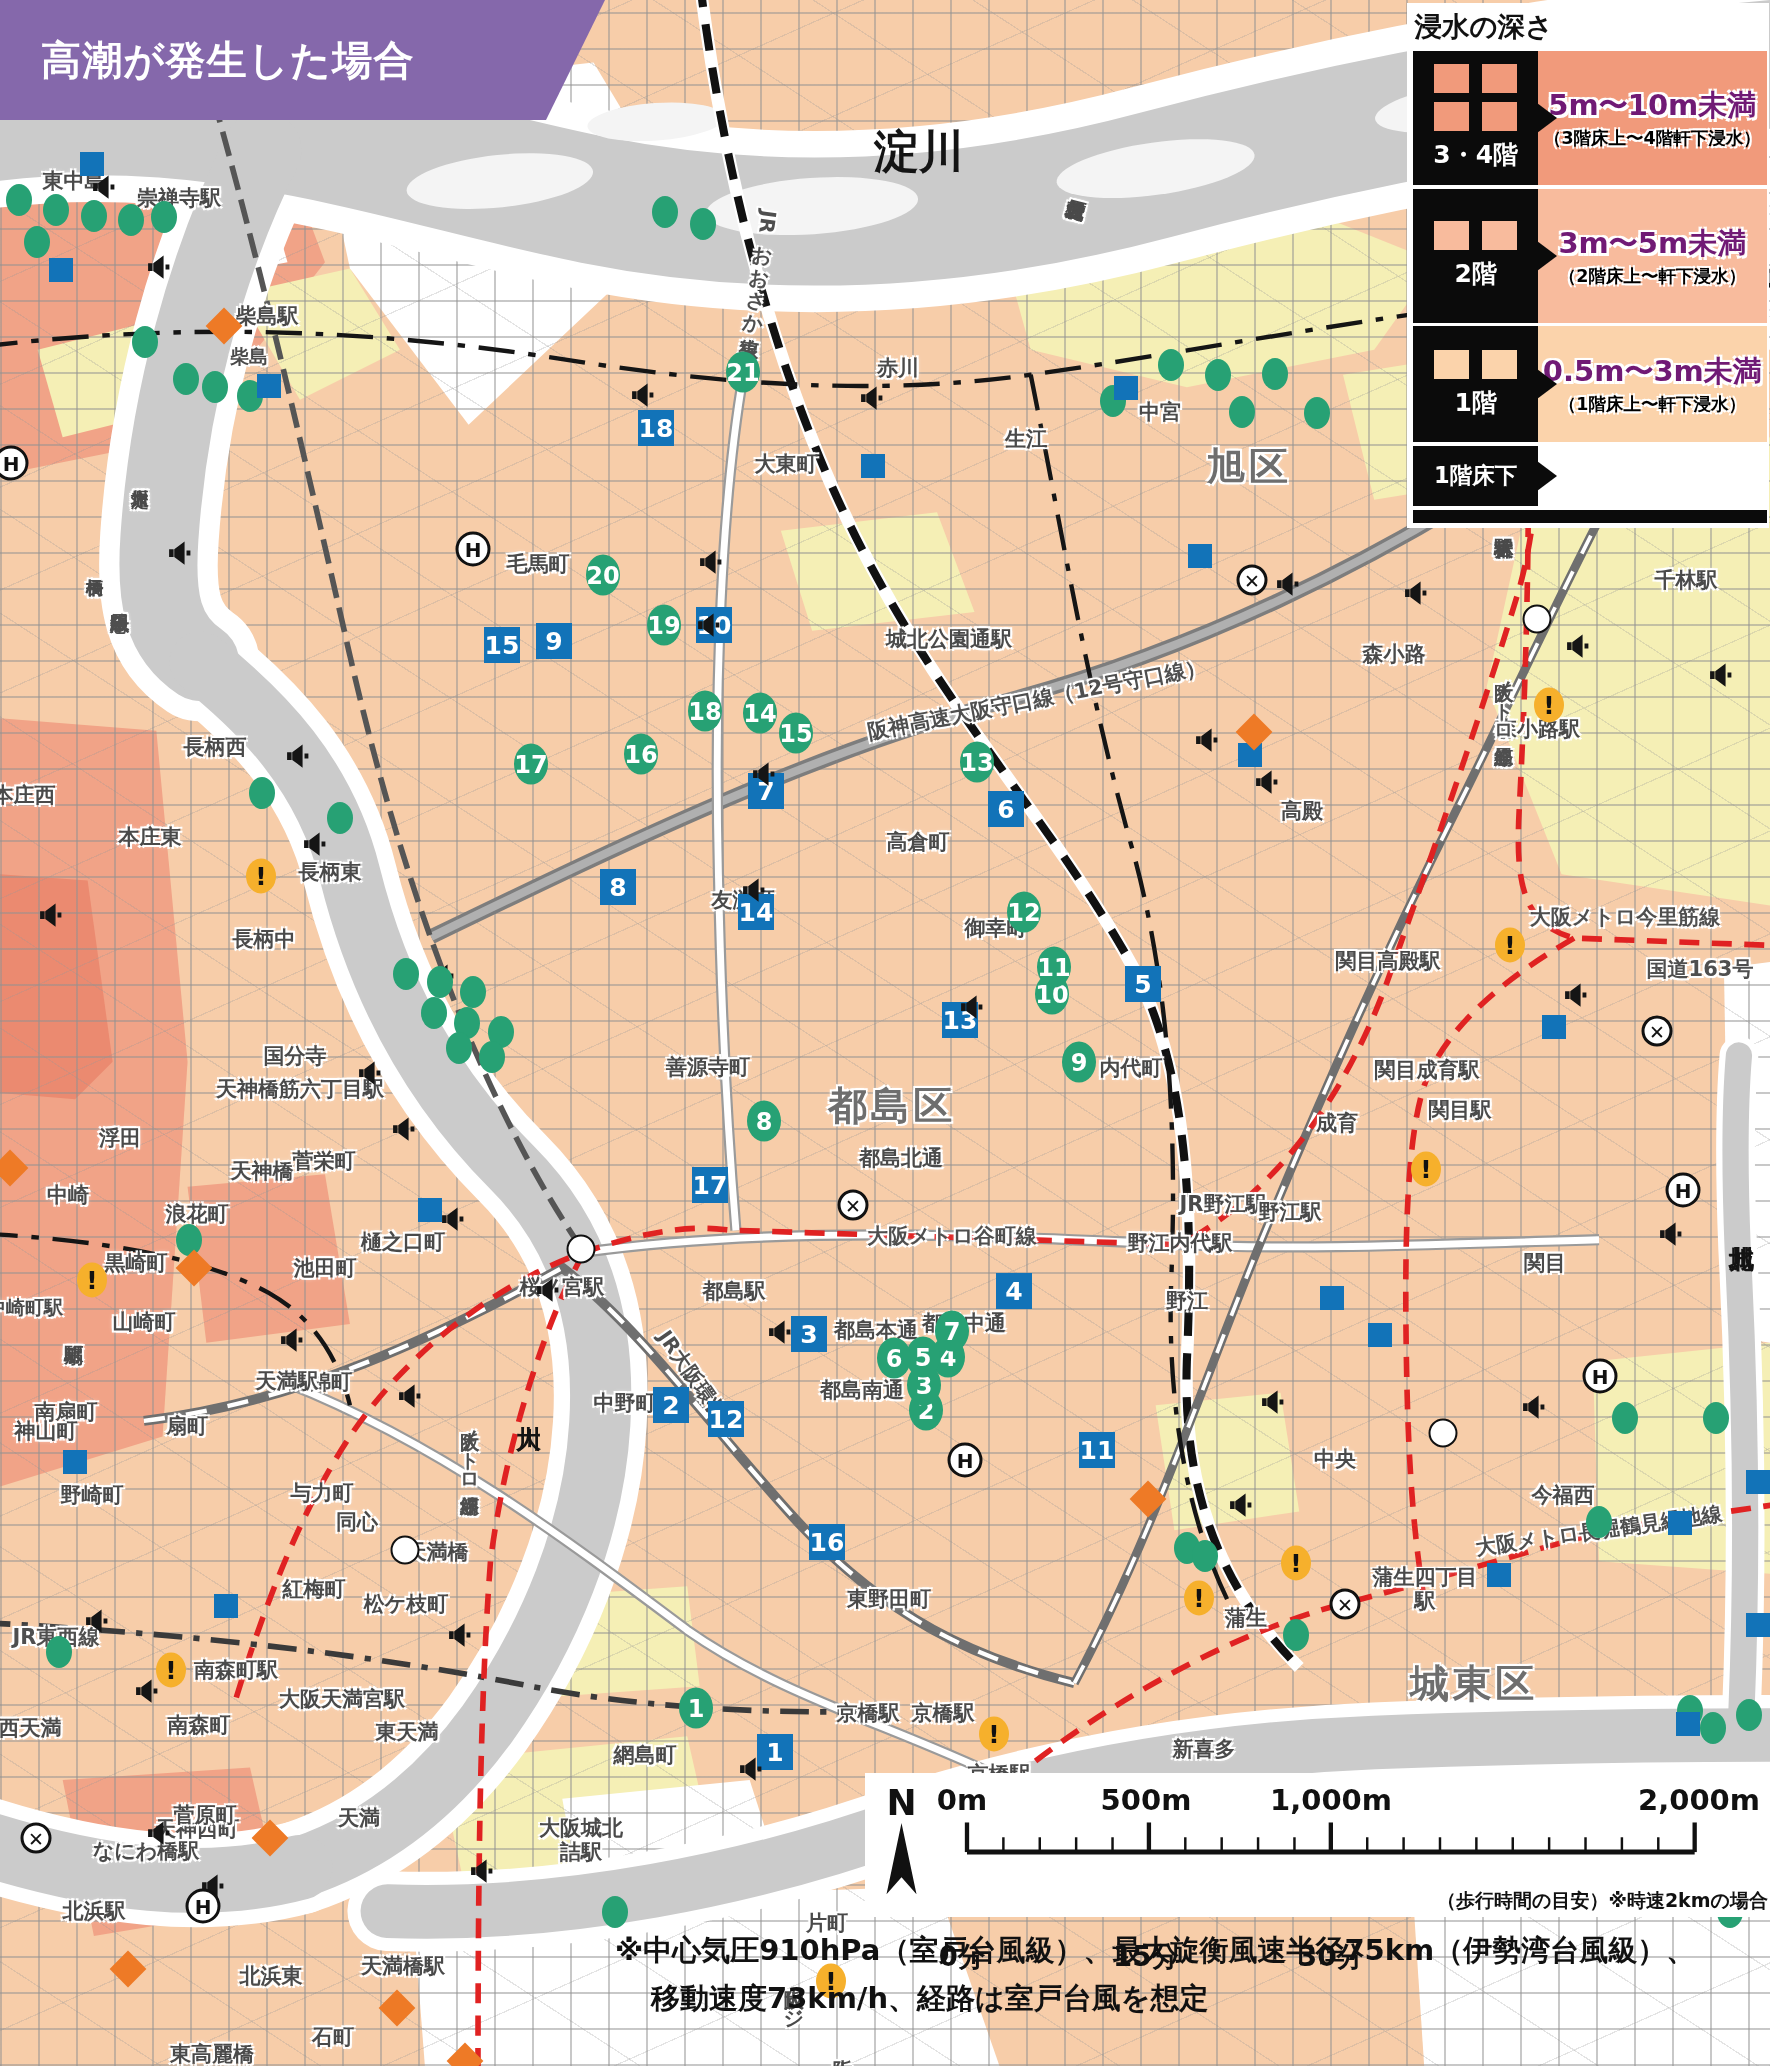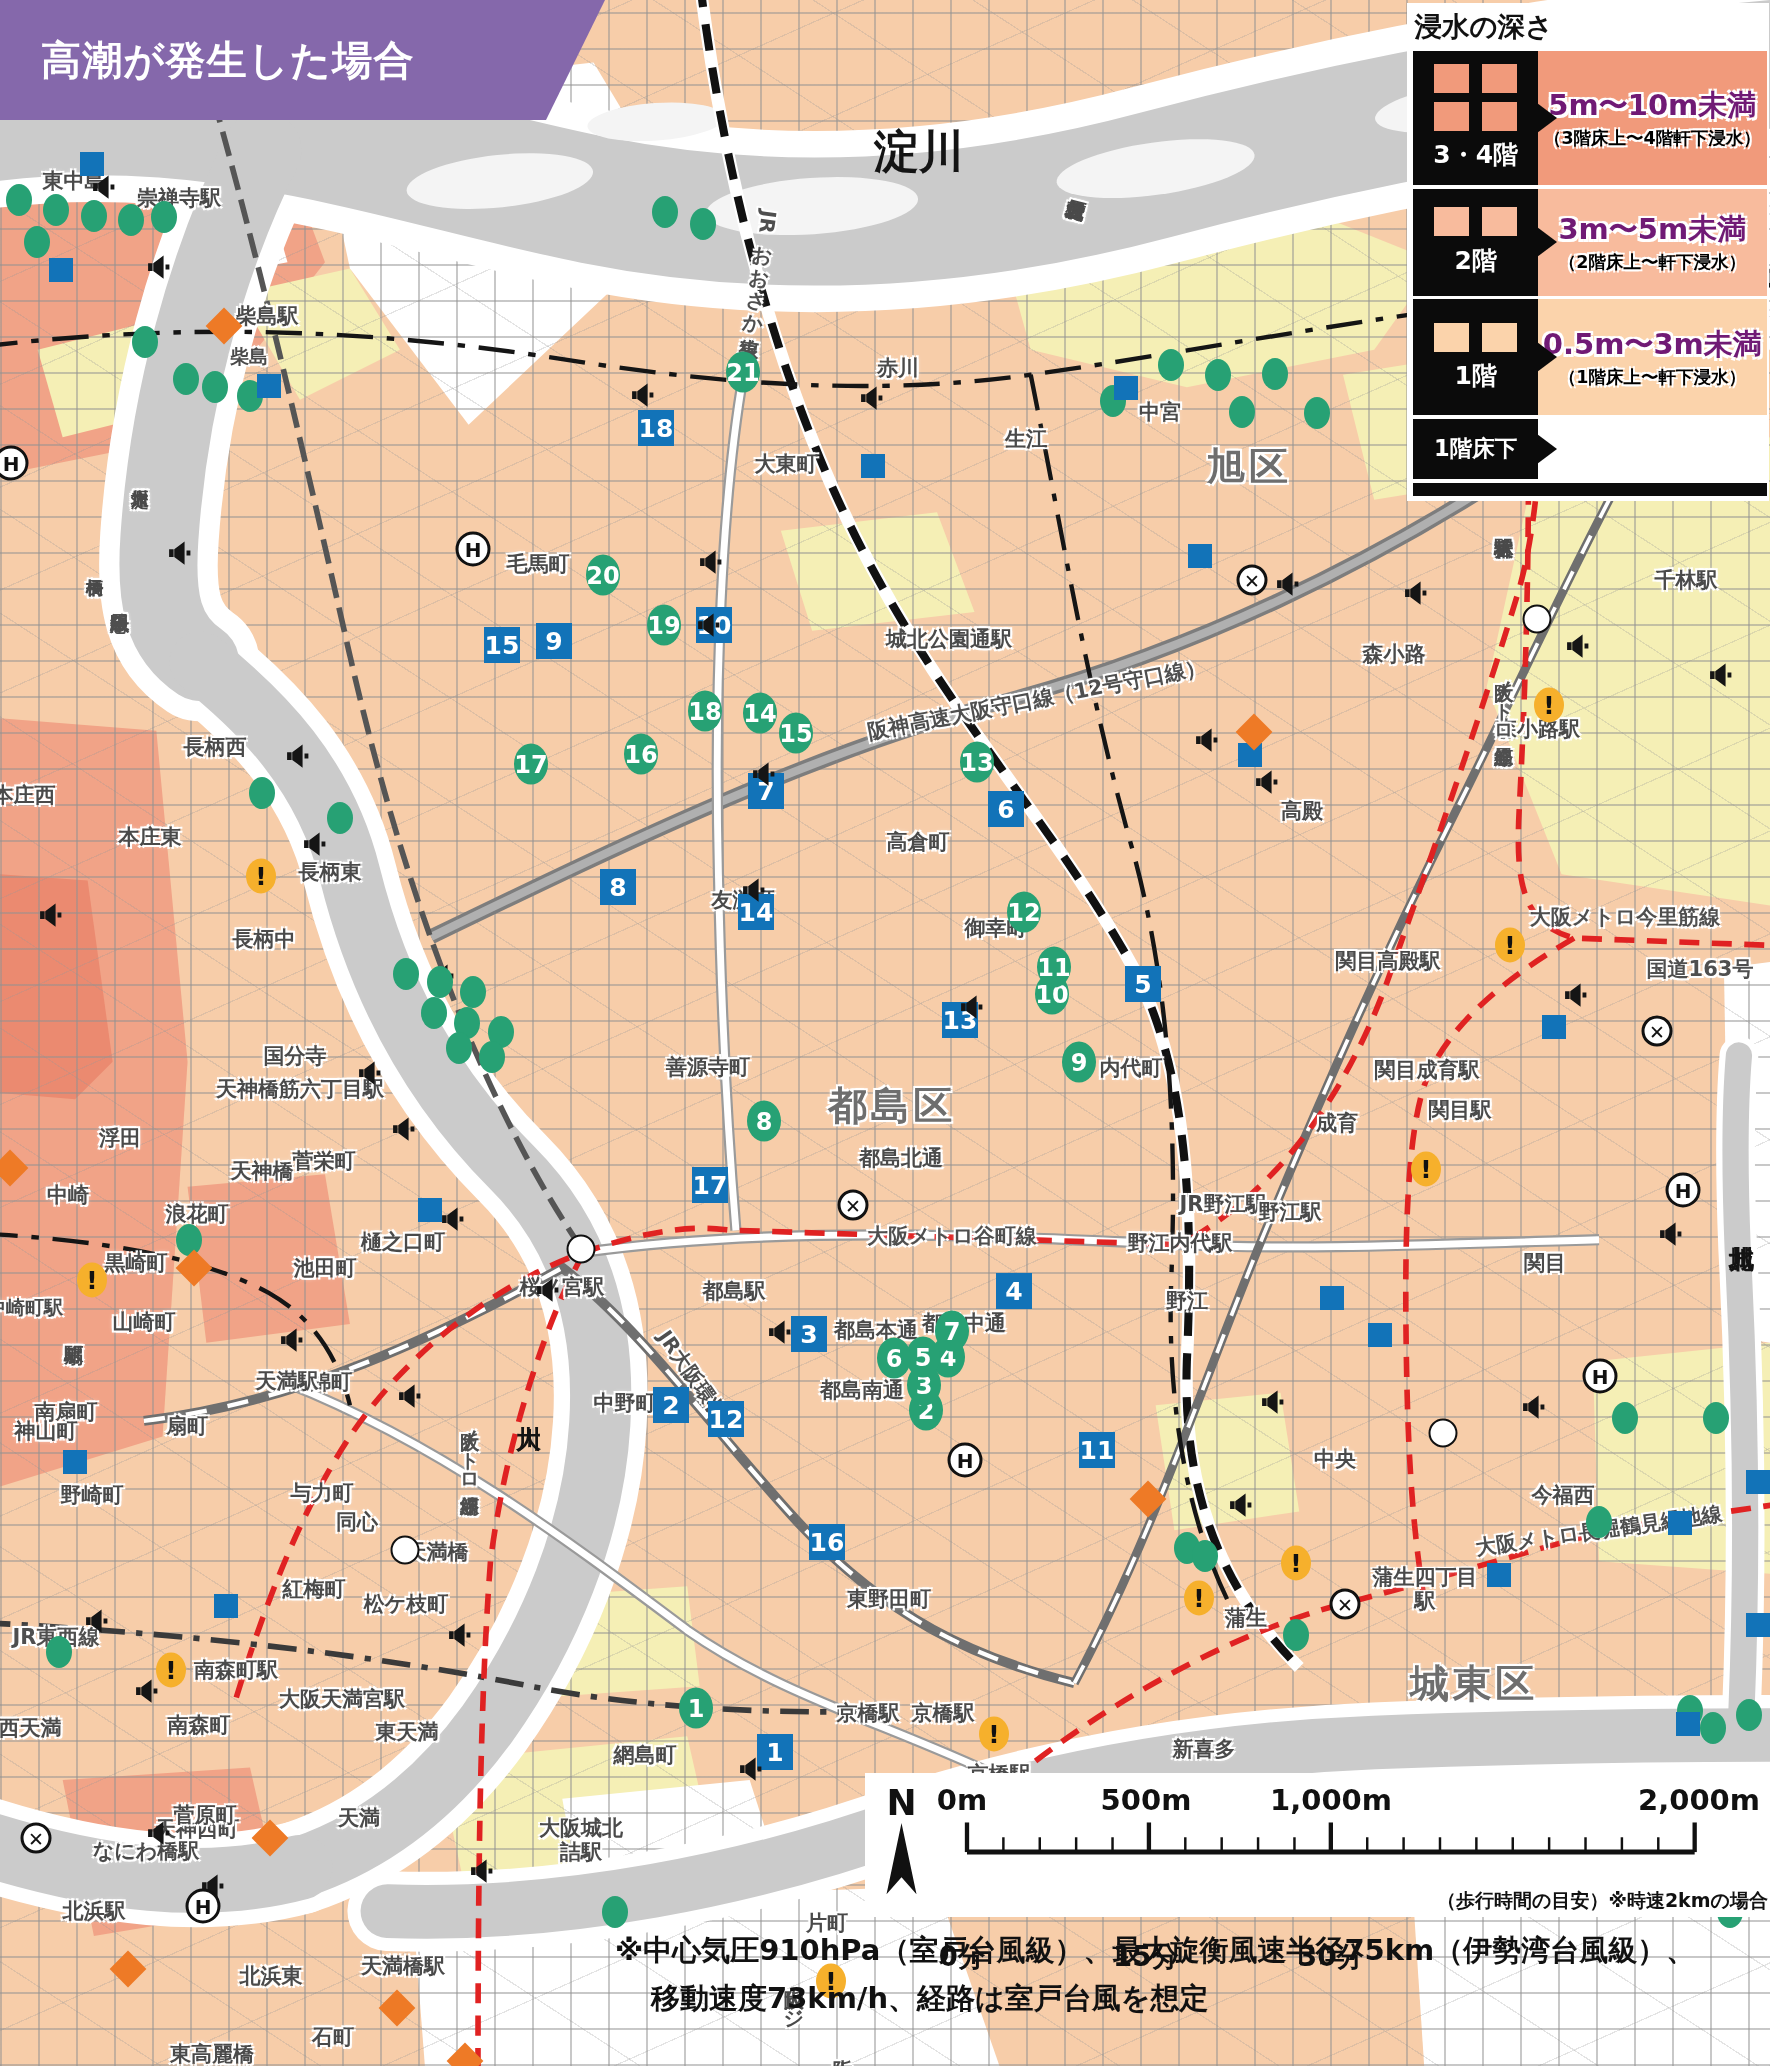--- a/index.html
+++ b/index.html
@@ -633,21 +633,21 @@
               <div class="win" style="background: rgb(241, 154, 123);"></div>
             </div>
             <div class="flab">3・4階</div>
           </div>
           <div class="band" style="background: rgb(241, 154, 123);">
             <div class="rng">5m〜10m未満</div>
             <div class="nte">（3階床上〜4階軒下浸水）</div>
           </div>
         </div>
         <div class="lrow">
-          <div class="bldg" style="height: 107px;">
+          <div class="bldg" style="height: 134px;">
             <div class="wins">
               <div class="win" style="background: rgb(248, 187, 157);"></div>
               <div class="win" style="background: rgb(248, 187, 157);"></div>
             </div>
             <div class="flab">2階</div>
           </div>
           <div class="band" style="background: rgb(248, 187, 157);">
             <div class="rng">3m〜5m未満</div>
             <div class="nte">（2階床上〜軒下浸水）</div>
           </div>

